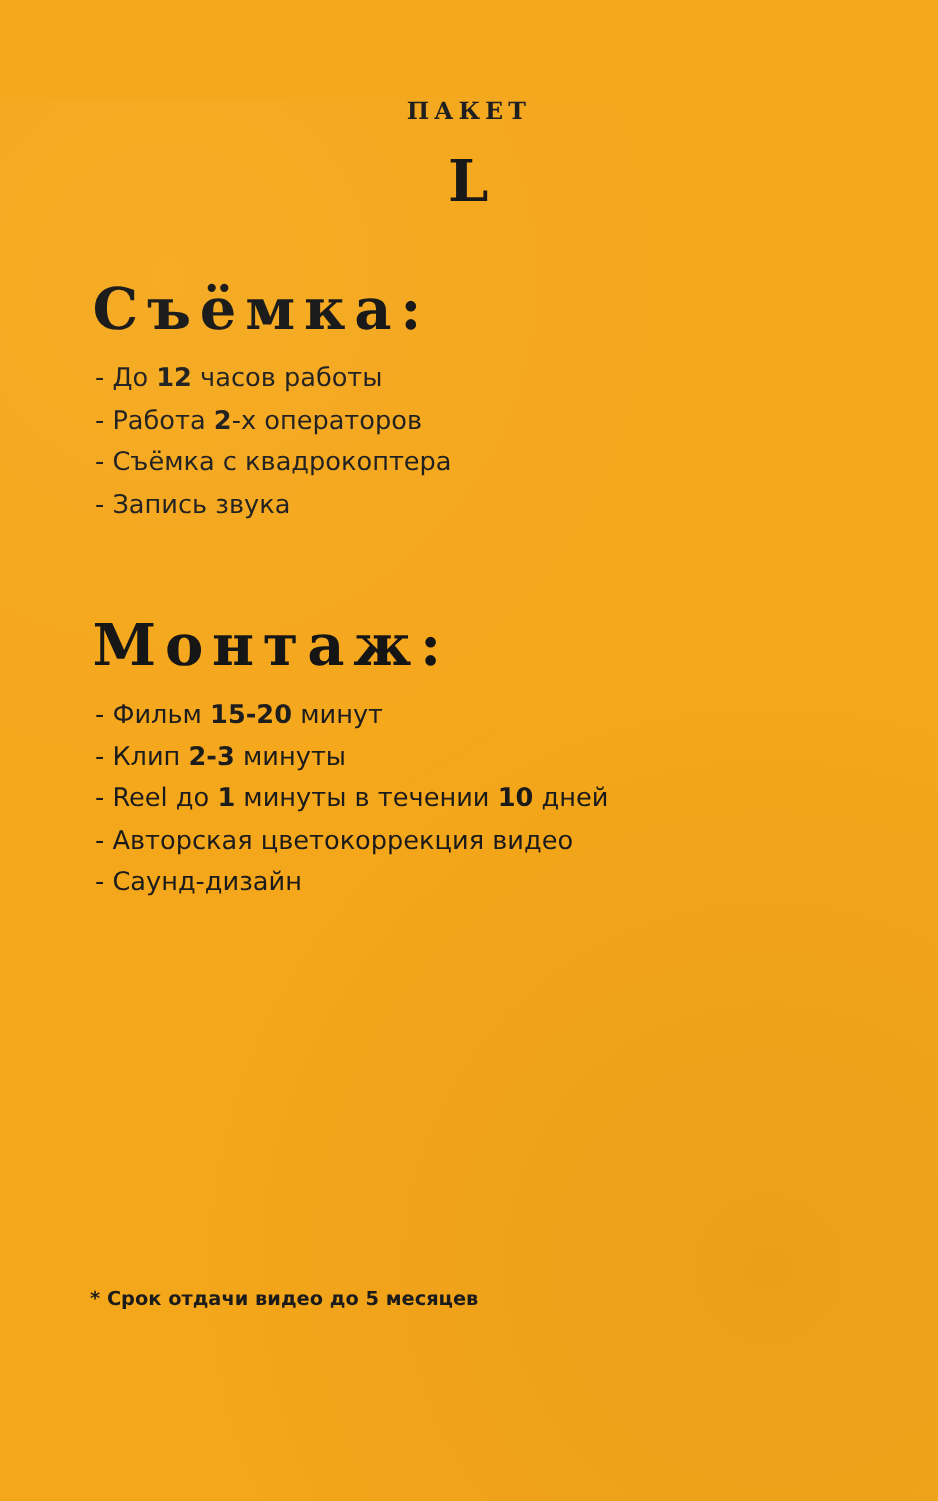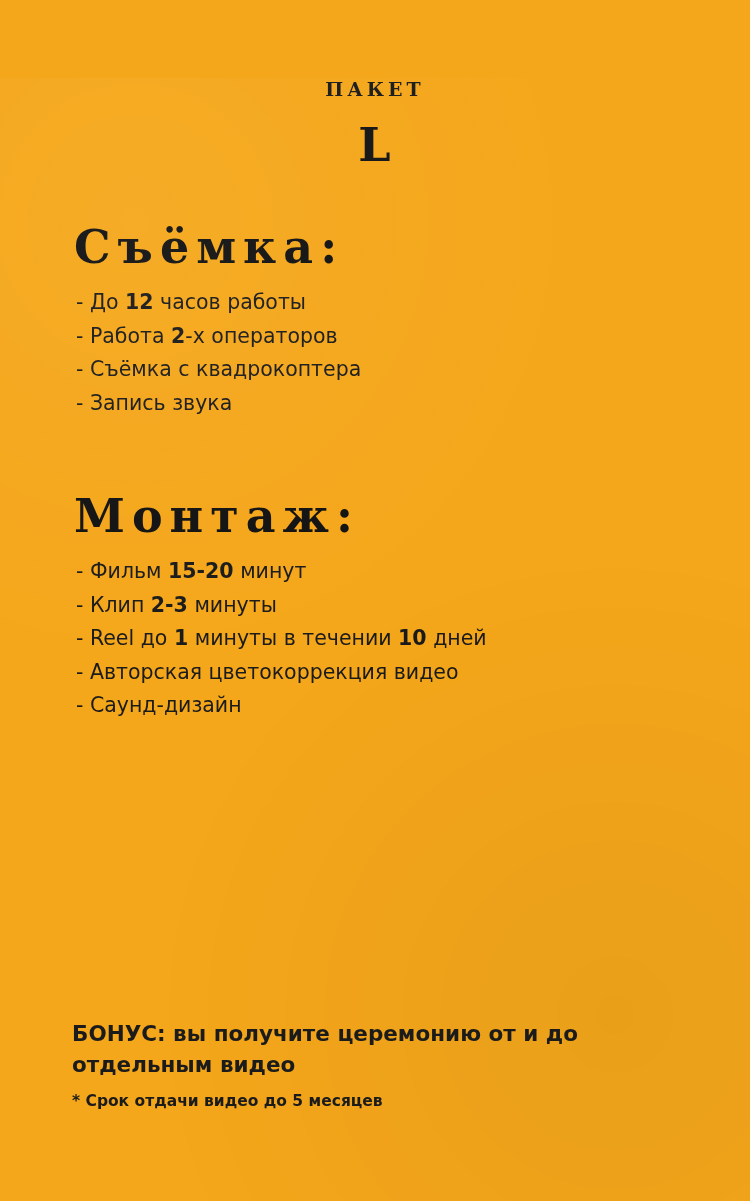--- a/index.html
+++ b/index.html
@@ -137,18 +137,15 @@
         <li><span>- Клип </span><b>2-3</b><span> минуты</span></li>
         <li><span>- Reel до </span><b>1</b><span> минуты в течении </span><b>10</b><span> дней</span></li>
         <li><span>- Авторская цветокоррекция видео</span></li>
         <li><span>- Саунд-дизайн</span></li>
       </ul>
     </div>
 
   </div>
 
   <div class="bonus-block">
-    <div class="bonus-line">
-      <span class="bonus-label">БОНУС:</span><span> вы получите церемонию от и до отдельным видео</span>
-    </div>
     <div class="footnote">* Срок отдачи видео до 5 месяцев</div>
   </div>
 </div>
 
 </body></html>

